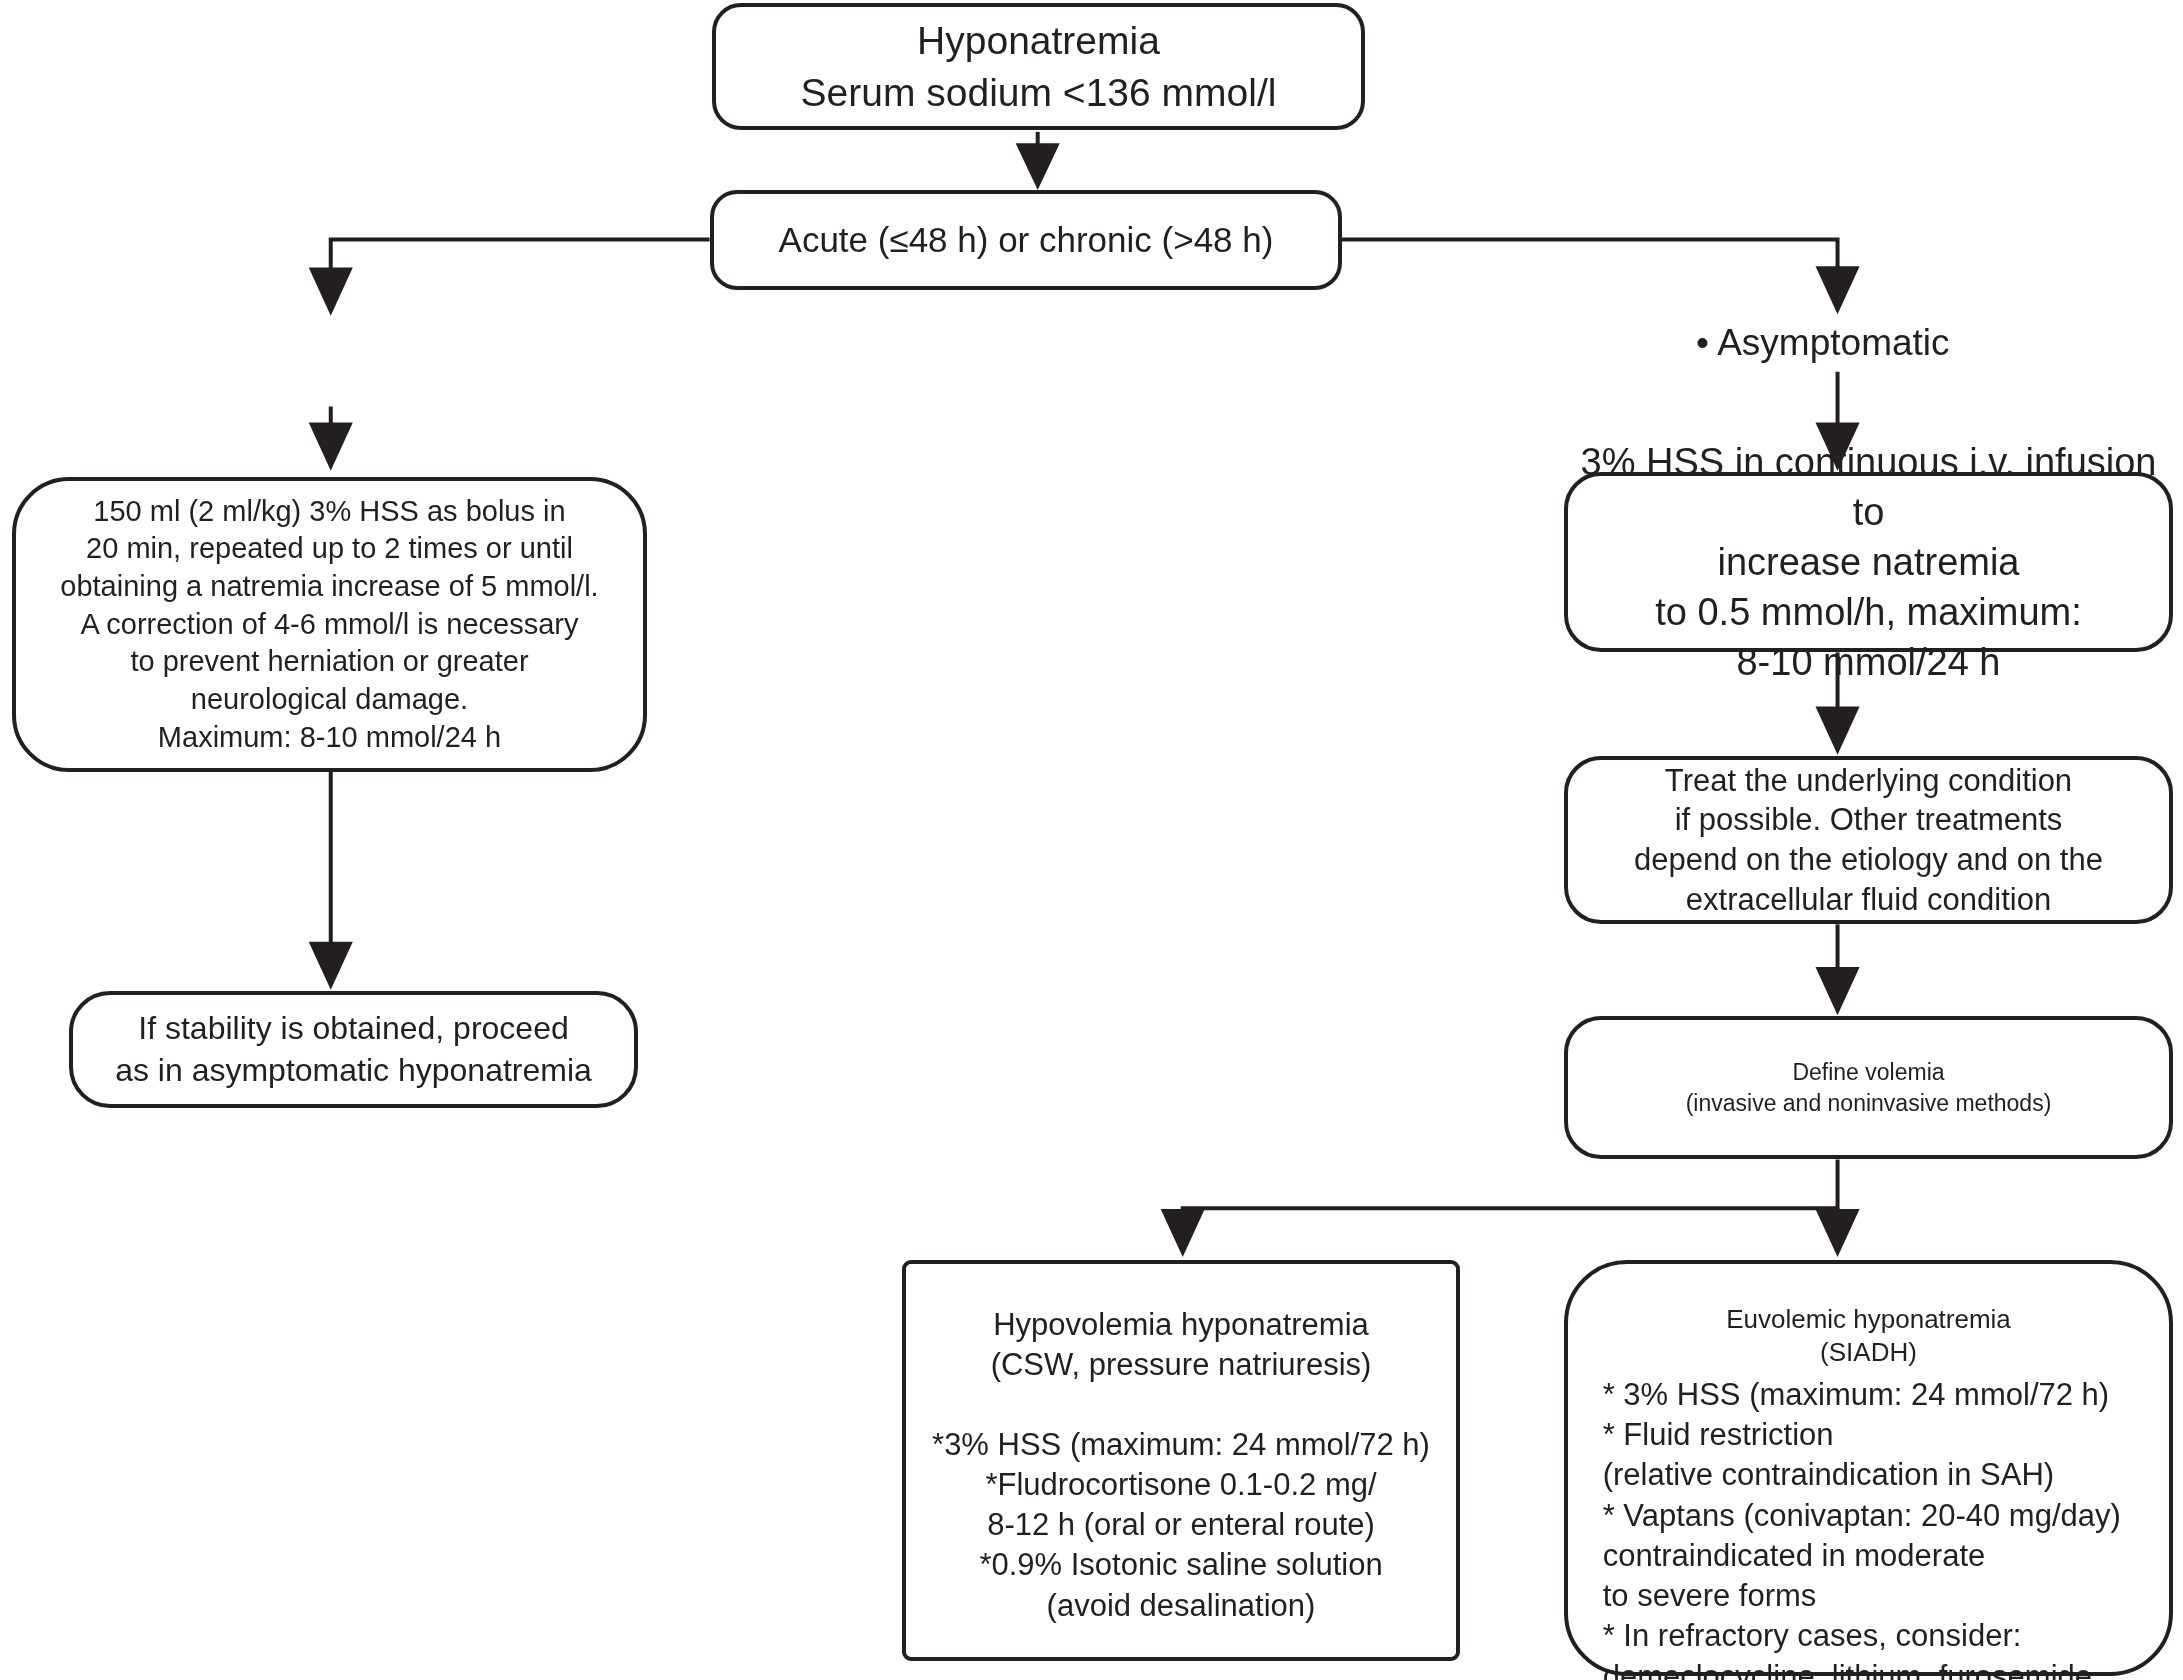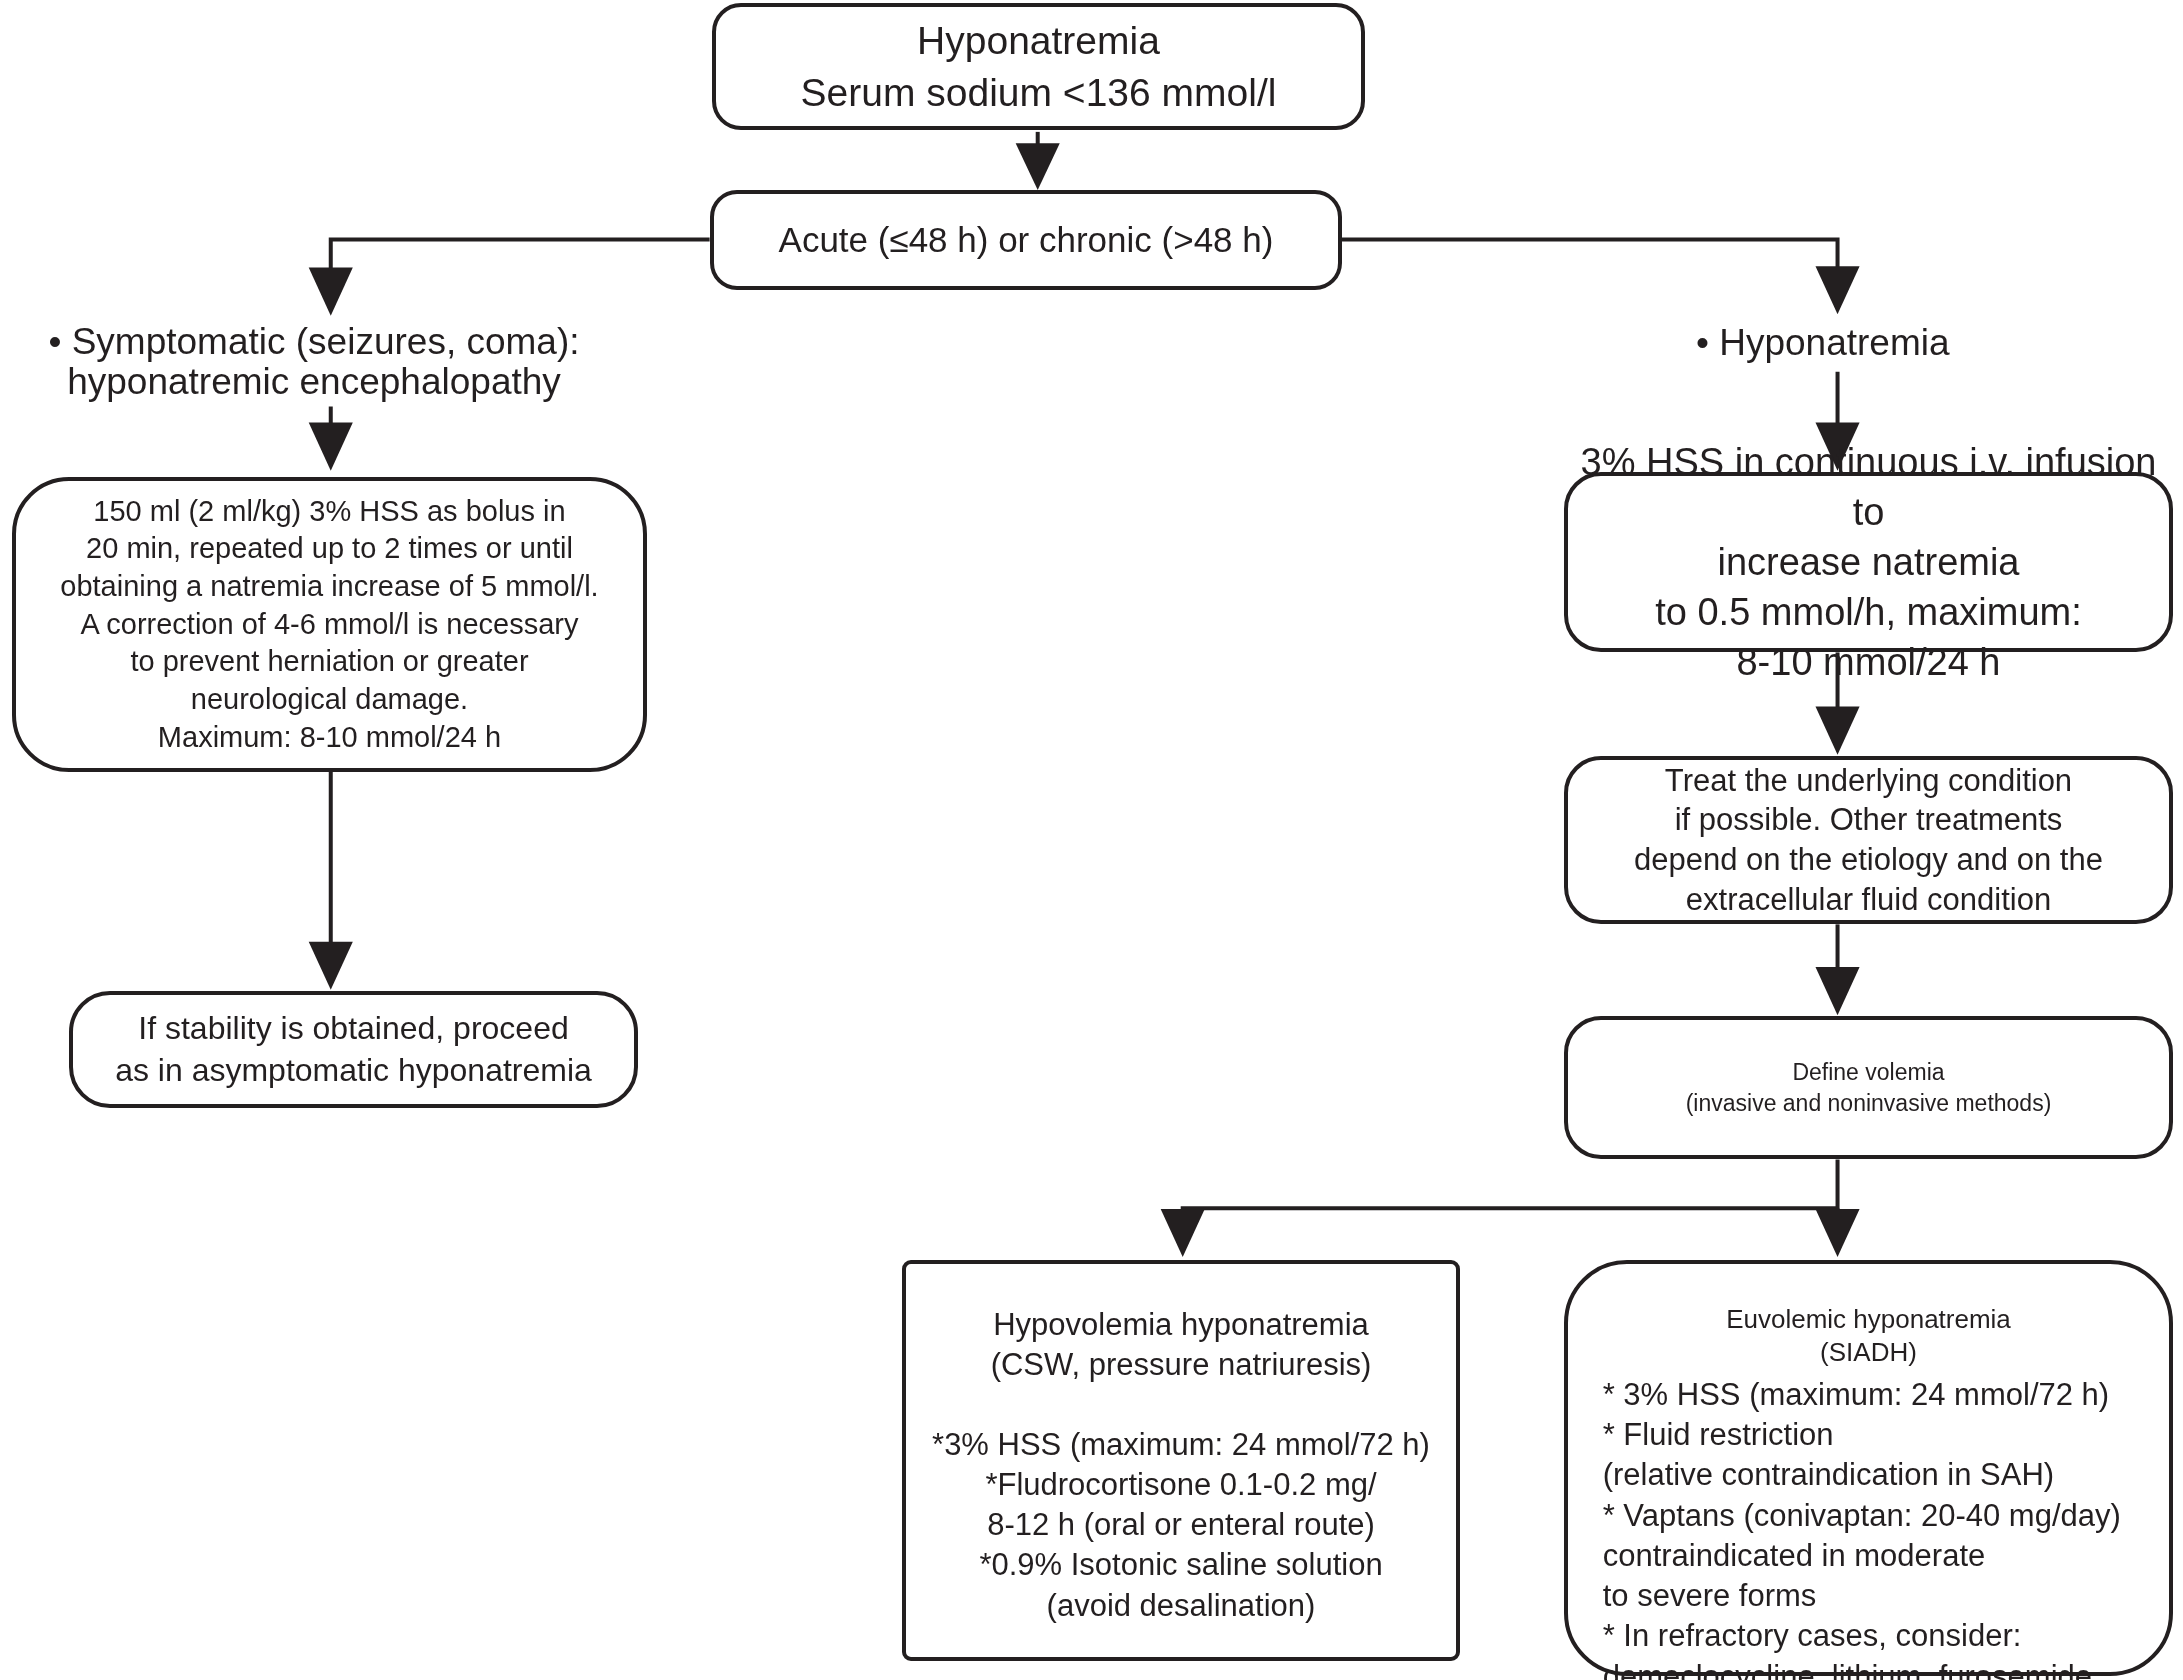--- a/index.html
+++ b/index.html
@@ -118,39 +118,37 @@
 
   <div class="node box-root">
     <div class="node-text">Hyponatremia
 Serum sodium &lt;136 mmol/l</div>
   </div>
 
   <div class="node box-timing">
     <div class="node-text">Acute (≤48 h) or chronic (&gt;48 h)</div>
   </div>
 
-  <div class="label label-symptomatic">• Symptomatic (seizures, coma):
-hyponatremic encephalopathy</div>
 
   <div class="node box-bolus">
     <div class="node-text">150 ml (2 ml/kg) 3% HSS as bolus in
 20 min, repeated up to 2 times or until
 obtaining a natremia increase of 5 mmol/l.
 A correction of 4-6 mmol/l is necessary
 to prevent herniation or greater
 neurological damage.
 Maximum: 8-10 mmol/24 h</div>
   </div>
 
   <div class="node box-stability">
     <div class="node-text">If stability is obtained, proceed
 as in asymptomatic hyponatremia</div>
   </div>
 
-  <div class="label label-asymptomatic">• Hyponatremia</div>
+  <div class="label label-asymptomatic">• Asymptomatic</div>
 
   <div class="node box-infusion">
     <div class="node-text">3% HSS in continuous i.v. infusion to
 increase natremia
 to 0.5 mmol/h, maximum:
 8-10 mmol/24 h</div>
   </div>
 
   <div class="node box-treat">
     <div class="node-text">Treat the underlying condition

